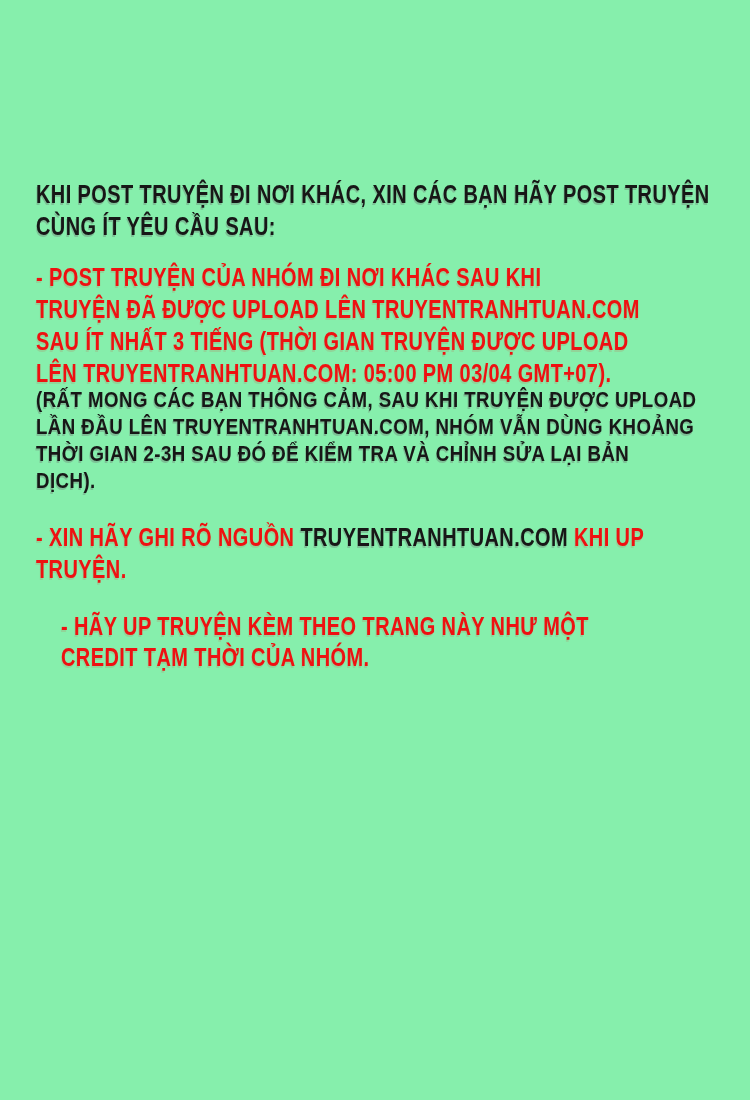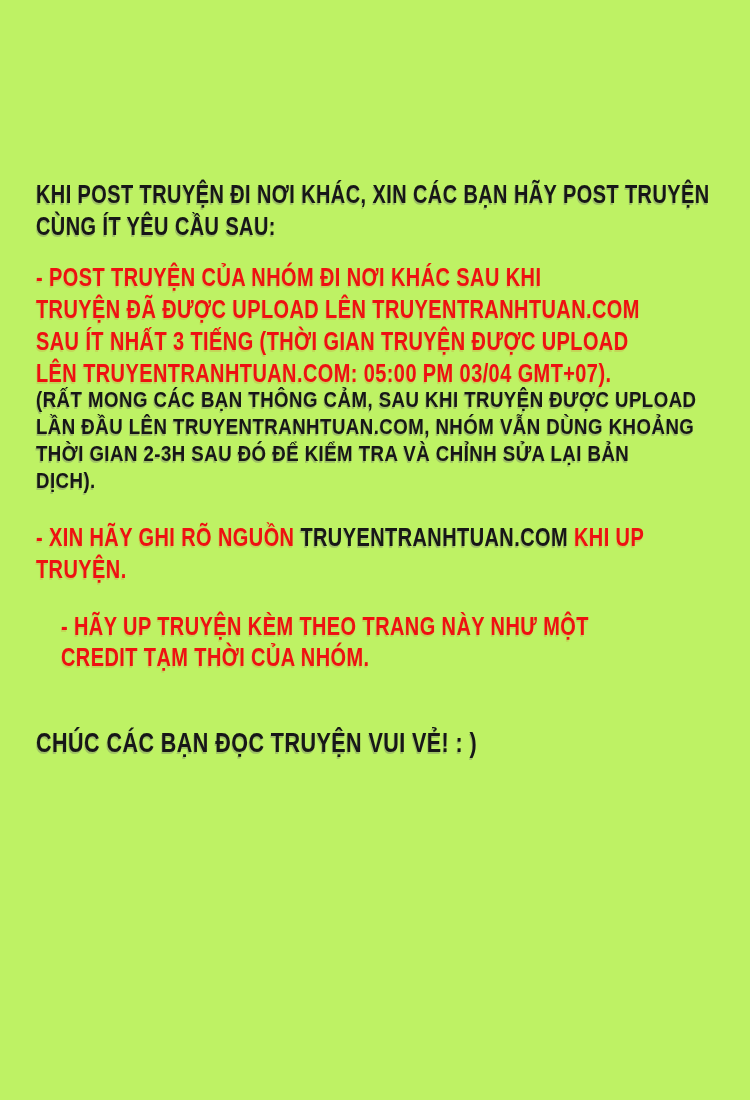--- a/index.html
+++ b/index.html
@@ -4,21 +4,21 @@
 <style>
   html, body {
     margin: 0;
     padding: 0;
     background: #ffffff;
   }
   .page {
     position: relative;
     width: 750px;
     height: 1100px;
-    background: #bef264;
+    background: #86efac;
     overflow: hidden;
     font-family: "Liberation Sans", sans-serif;
     font-weight: bold;
   }
   .block {
     position: absolute;
     left: 36px;
   }
   .line {
     white-space: nowrap;
@@ -80,17 +80,14 @@
   <section class="block red" style="top:521px;">
     <div class="line"><span>- XIN HÃY GHI RÕ NGUỒN </span><span class="black-inline">TRUYENTRANHTUAN.COM</span><span> KHI UP</span></div>
     <div class="line">TRUYỆN.</div>
   </section>
 
   <section class="block red lh31" style="top:611px;">
     <div class="line">- HÃY UP TRUYỆN KÈM THEO TRANG NÀY NHƯ MỘT</div>
     <div class="line">CREDIT TẠM THỜI CỦA NHÓM.</div>
   </section>
 
-  <section class="block black closing" style="top:726px;">
-    <div class="line">CHÚC CÁC BẠN ĐỌC TRUYỆN VUI VẺ! : )</div>
-  </section>
 
 </div>
 
 </body></html>

